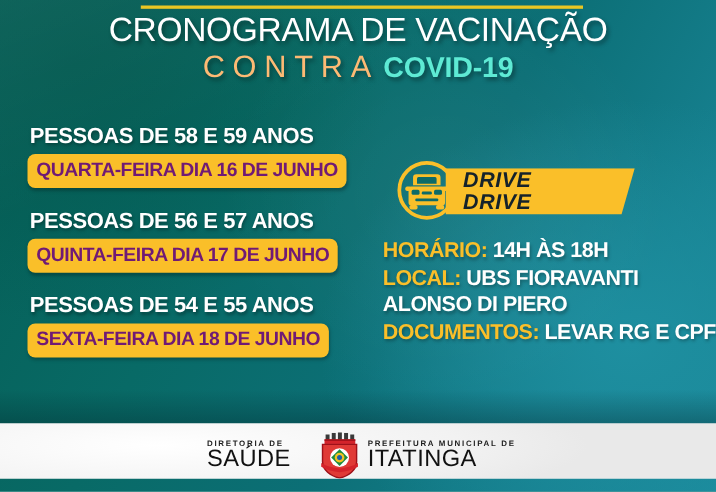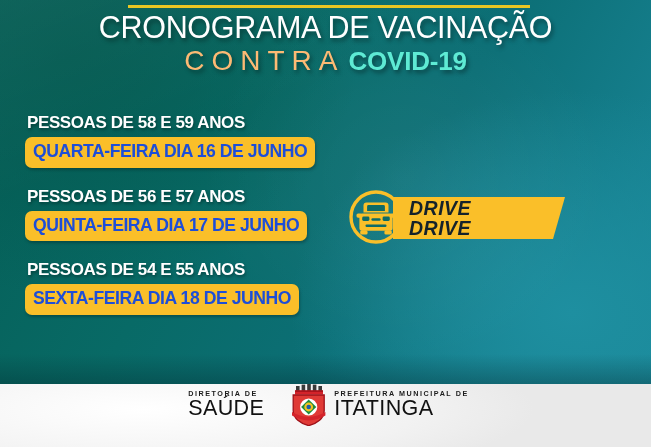--- a/index.html
+++ b/index.html
@@ -92,52 +92,51 @@
   .schedule {
     position: absolute;
     left: 25px;
     top: 113px;
     width: 300px;
   }
   .sched-group { margin-bottom: 19px; }
   .sched-group:last-child { margin-bottom: 0; }
 
   .sched-heading {
-    font-size: 17px;
+    font-size: 20px;
     font-weight: 700;
     color: #ffffff;
     letter-spacing: -0.4px;
     line-height: 1.12;
     margin-left: 2px;
     white-space: nowrap;
     text-shadow: 1px 2px 3px rgba(0,0,0,0.34);
   }
   .sched-badge {
     display: inline-block;
     margin-top: 5px;
     background: #fabf29;
-    color: #1d4ed8;
+    color: #701a75;
     font-size: 17.6px;
     font-weight: 700;
     letter-spacing: -0.45px;
     line-height: 1;
     padding: 6px 8px 7px 8px;
     border-radius: 7px;
     white-space: nowrap;
     box-shadow: 1px 2px 3px rgba(0,0,0,0.25);
   }
 
   
   .drive-thru {
     position: absolute;
-    left: 348px;
+    left: 360px;
     top: 145px;
     width: 290px;
     height: 56px;
-    margin-top: 44px;
   }
   .dt-circle {
     position: absolute;
     left: 0;
     top: 0;
     width: 56px;
     height: 56px;
   }
   .dt-banner {
     position: absolute;
@@ -175,27 +174,27 @@
     letter-spacing: -0.45px;
     white-space: nowrap;
     color: #ffffff;
   }
   .info-line .lbl { color: #fabf29; }
   .info-line .val { color: #ffffff; }
 
   
   .footer {
     position: absolute;
-    left: 0; right: 0; bottom: 0;
-    height: 63px;
+    left: 0; right: 0; bottom: 12px;
+    height: 50px;
     background:
       radial-gradient(ellipse 60% 120% at 22% 40%, #ffffff 0%, #f2f2f2 70%, #e9e9e9 100%),
       linear-gradient(90deg, #f4f4f4, #fbfbfb 45%, #efefef);
     display: flex;
-    align-items: flex-start;
+    align-items: flex-end;
     justify-content: center;
     gap: 0px;
   }
   .footer-inner {
     display: flex;
     align-items: center;
     gap: 26px;
     margin-left: 6px;
   }
   .brand { line-height: 1; }
@@ -287,20 +286,37 @@
       </svg>
     </div>
 
     <div class="dt-text">
       <span class="dt-l1">DRIVE</span>
       <span class="dt-l2">DRIVE</span>
     </div>
 
   </div>
 
+  <div class="info">
+    <div class="info-line">
+      <span class="lbl">HORÁRIO:</span>
+      <span class="val">14H ÀS 18H</span>
+    </div>
+    <div class="info-line">
+      <span class="lbl">LOCAL:</span>
+      <span class="val">UBS FIORAVANTI</span>
+    </div>
+    <div class="info-line">
+      <span class="val">ALONSO DI PIERO</span>
+    </div>
+    <div class="info-line">
+      <span class="lbl">DOCUMENTOS:</span>
+      <span class="val">LEVAR RG E CPF</span>
+    </div>
+  </div>
 
   <div class="footer">
     <div class="footer-inner">
 
       <div class="brand saude">
         <div class="kicker">DIRETORIA DE</div>
         <div class="name">SAÚDE</div>
       </div>
 
       <div class="crest-group">

